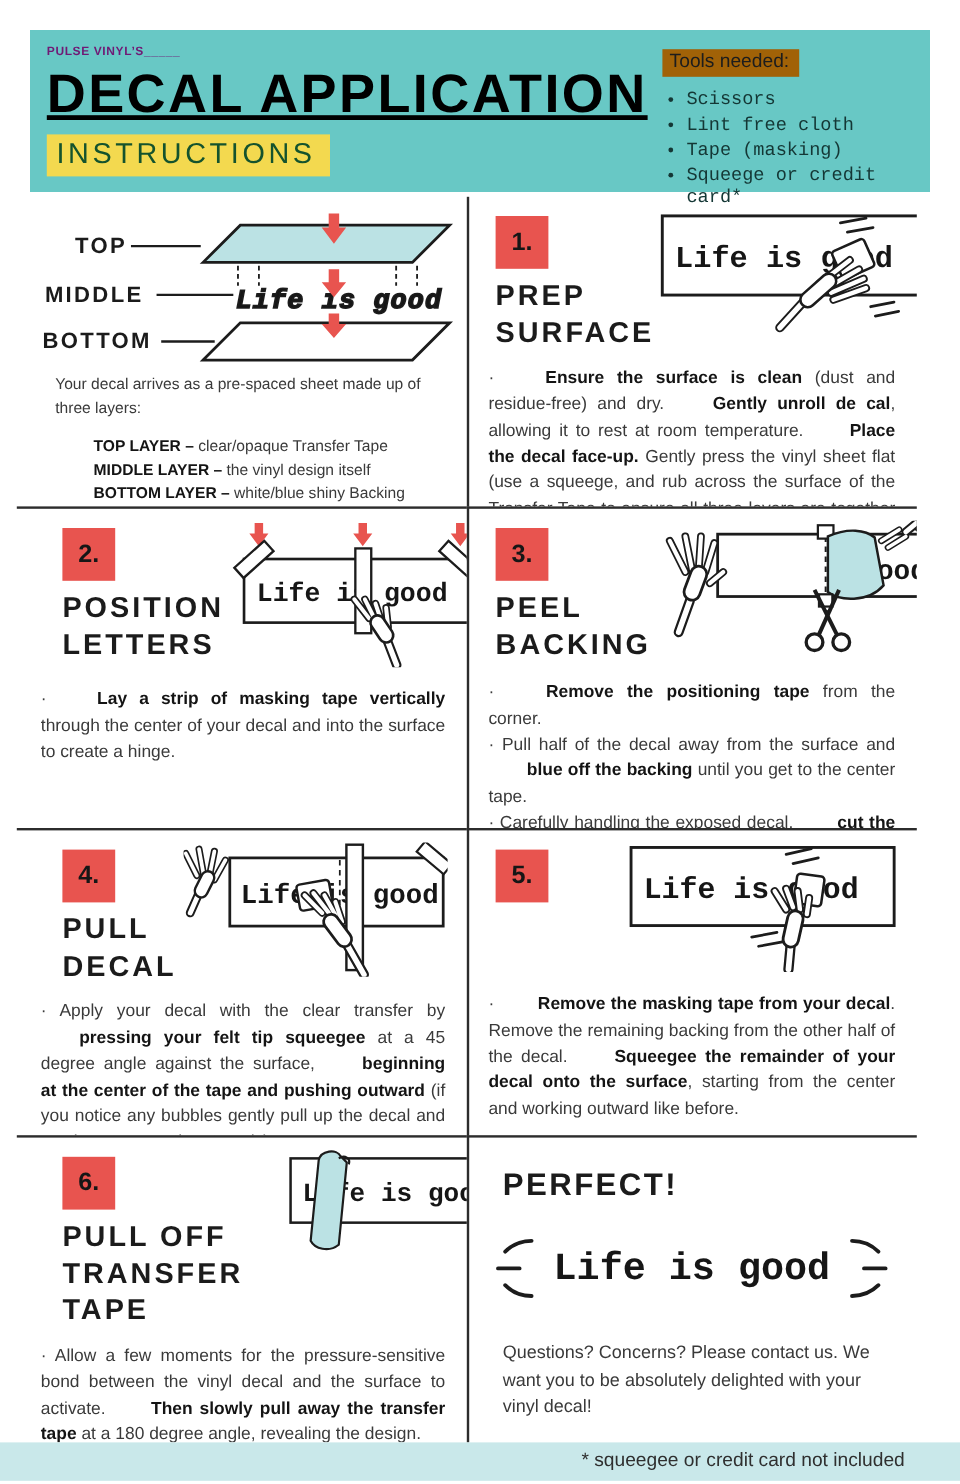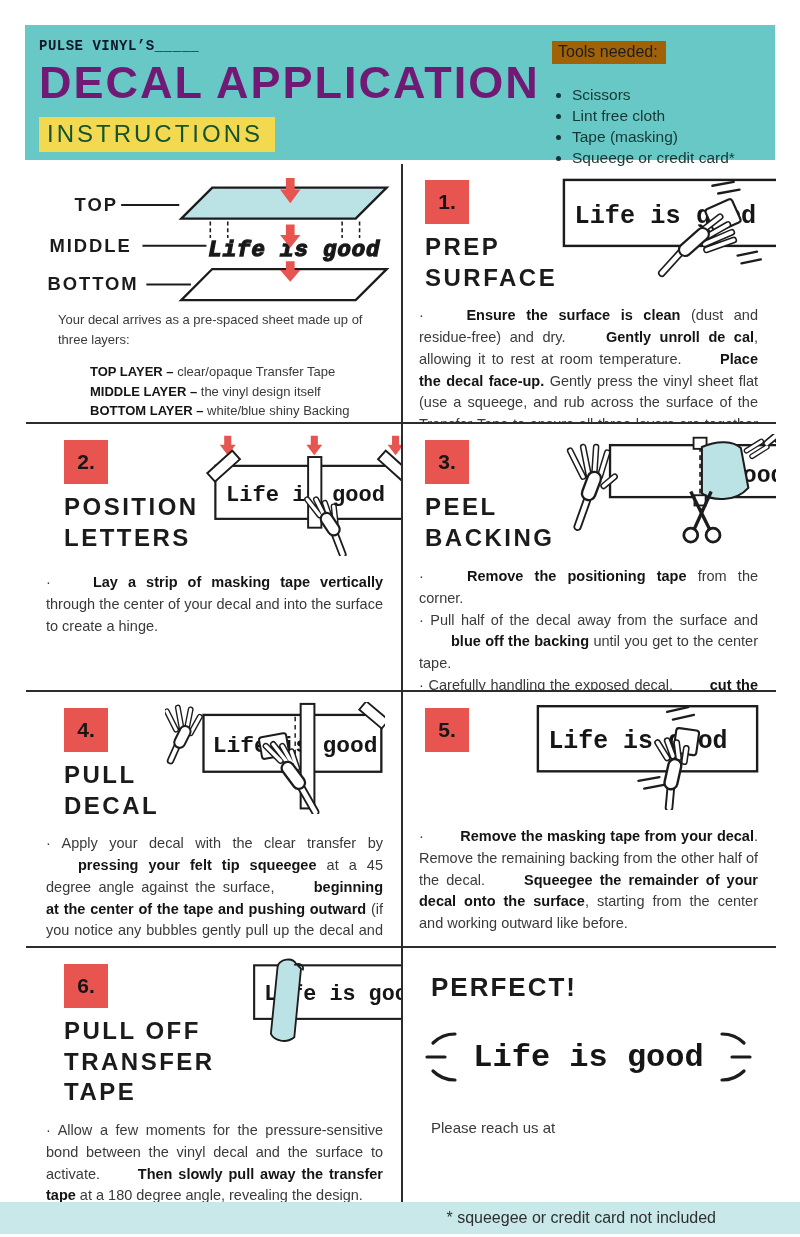--- a/index.html
+++ b/index.html
@@ -3,31 +3,31 @@
 <meta charset="utf-8">
 <style>
   * { margin:0; padding:0; box-sizing:border-box; }
   html,body { width:800px; height:1237px; background:#fff; overflow:hidden;
     font-family:"Liberation Sans", sans-serif; color:#3a3a3a; }
   .page { position:relative; width:800px; height:1237px; }
 
   
   .header { position:absolute; left:25px; top:25px; width:750px; height:135px;
     background:#68c8c5; padding:13px 0 0 14px; }
-  .brand { font-size:14px; font-weight:700; color:#0f172a; letter-spacing:.5px;font-family:Liberation Mono, monospace; }
-  .title { font-size:45px; font-weight:700; color:#701a75; letter-spacing:2px; margin-top:6px; line-height:1; }
+  .brand { font-size:10px; font-weight:700; color:#701a75; letter-spacing:.5px; }
+  .title { font-size:45px; font-weight:700; color:#000000; letter-spacing:2px; margin-top:6px; line-height:1;text-decoration:underline; }
   .subtitle { display:inline-block; margin-top:12px; background:#f3d94f; color:#14532d;
     font-size:24px; font-weight:400; letter-spacing:3px; padding:3px 12px 4px 8px; }
   .tools { position:absolute; right:28px; top:16px; width:195px; }
   .tools-label { display:inline-block; background:#a16207; color:#1d1d1d; font-size:16px; padding:2px 8px 3px 6px; }
-  .tools ul { margin:22px 0 0 20px; }
+  .tools ul { margin:10px 0 0 20px;font-family:Liberation Mono, monospace; }
   .tools li { font-size:15.5px; color:#143735; margin-bottom:3px; }
 
   
-  .grid { position:absolute; left:26px; top:164px; width:750px;
+  .grid { position:absolute; left:14px; top:164px; width:750px;
     display:grid; grid-template-columns:375px 375px; grid-template-rows:258px 268px 256px 256px; }
   .cell { position:relative; overflow:hidden; padding:10px 16px 0 18px; }
   .rcol { border-left:2px solid #2c2c2c; padding-left:14px; }
   .bt { border-top:2px solid #2c2c2c; }
 
   .step-top { display:flex; justify-content:space-between; align-items:flex-start; gap:4px; }
   .step-head { flex:0 0 auto; }
   .lcol .step-head { margin-left:20px; }
   .rcol .step-head { margin-left:8px; }
   .step-num { width:44px; height:44px; background:#e8544f; color:#161616; font-size:21px; font-weight:700;
@@ -46,21 +46,21 @@
 
   
   .perfect-title { font-size:26px; font-weight:700; letter-spacing:2px; color:#1b1b1b; margin:14px 0 0 14px; }
   .perfect-decal { display:flex; align-items:center; justify-content:center; gap:14px; margin-top:28px; }
   .decal-word { font-family:"Liberation Mono", monospace; font-weight:700; font-size:32px; color:#161616; white-space:nowrap; }
   .perfect-body { margin:34px 6px 0 14px; font-size:15px; line-height:1.5; }
   .perfect-body p { margin:0 0 14px 0; }
 
   
   .footer { position:absolute; left:0; bottom:3px; width:800px; height:32px; background:#c9e8ea;
-    display:flex; align-items:center; justify-content:flex-end; padding-right:84px;
+    display:flex; align-items:center; justify-content:flex-end; padding-right:46px;
     font-size:16px; color:#2f2f2f; }
 
   svg text.decal { font-family:"Liberation Mono", monospace; font-weight:700; fill:#161616; }
 </style>
 </head>
 <body>
 
 <div class="page">
 
   <div class="header">
@@ -331,20 +331,21 @@
       <div class="perfect-decal">
         <svg width="34" height="52" viewBox="0 0 34 52">
           <path d="M8,12 C14,6 22,3 30,3 M2,26 L20,26 M8,40 C14,46 22,49 30,49" fill="none" stroke="#1c1c1c" stroke-width="3.2" stroke-linecap="round"></path>
         </svg>
         <span class="decal-word">Life is good</span>
         <svg width="34" height="52" viewBox="0 0 34 52">
           <path d="M26,12 C20,6 12,3 4,3 M32,26 L14,26 M26,40 C20,46 12,49 4,49" fill="none" stroke="#1c1c1c" stroke-width="3.2" stroke-linecap="round"></path>
         </svg>
       </div>
       <div class="perfect-body">
+          <p><span>Questions? Concerns? Please contact us. We want you to be absolutely delighted with your vinyl decal!</span></p>
           <p><span>Please reach us at </span></p>
         </div>
     </section>
 
   </div>
 
   <div class="footer">
     <span>* squeegee or credit card not included</span>
   </div>
 

